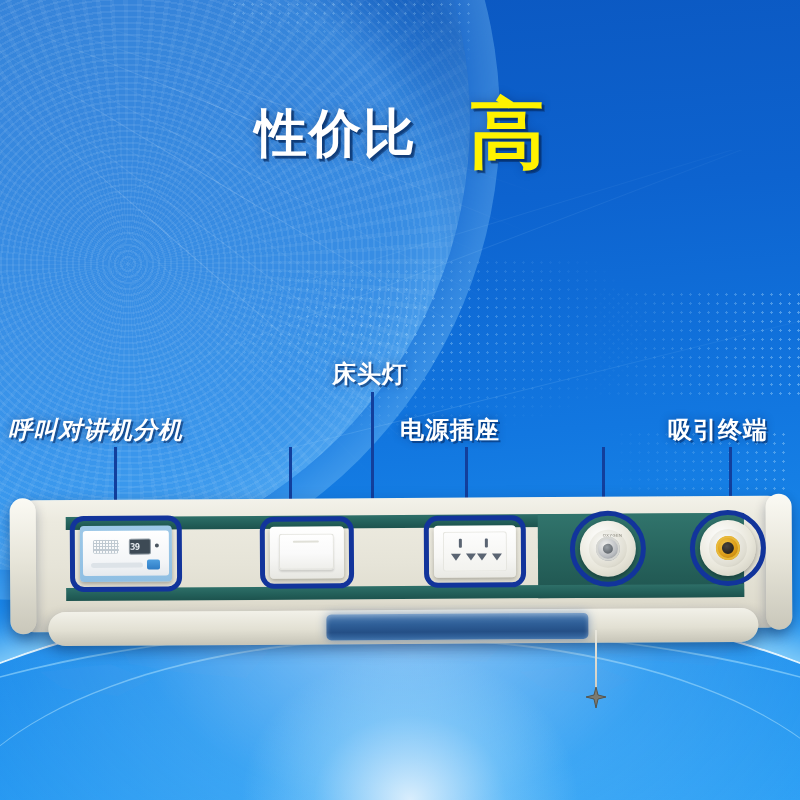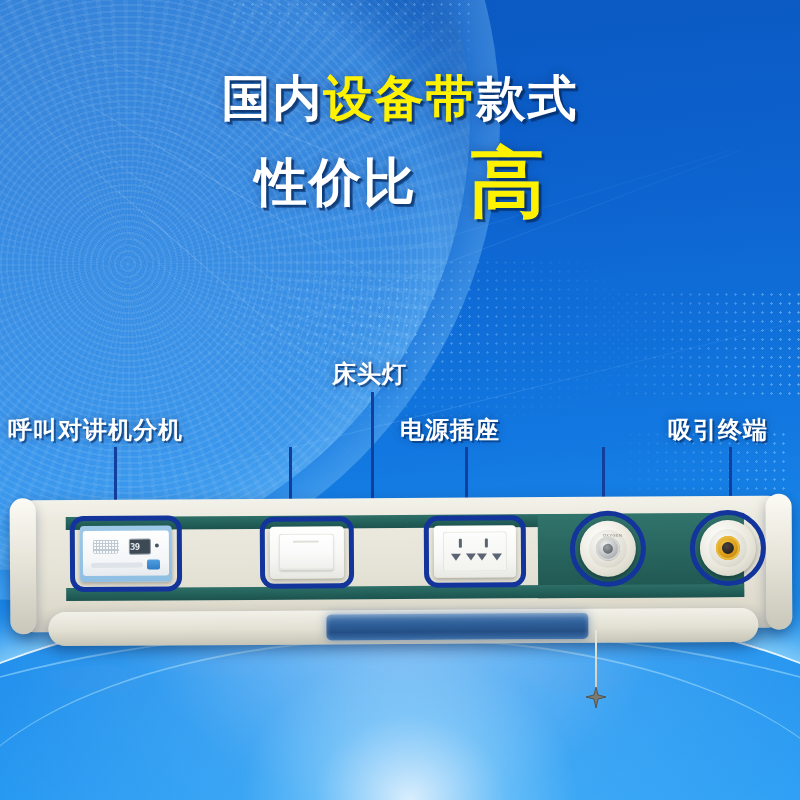--- a/index.html
+++ b/index.html
@@ -253,27 +253,26 @@
       </g>
     </svg>
 
     <div class="arc2"></div>
     <div class="arc3"></div>
     <div class="arc"></div>
     <div class="bottomglow"></div>
   </div>
 
   <div class="headline">
-    <div class="hl-line hl1"><span class="w">国内</span><span class="y">设备带</span><span class="w">款式</span></div>
     <div class="hl-line hl2"><span class="w">性价比</span><span class="y big">高</span></div>
   </div>
 
   <div class="labels">
 
-    <div class="lbl" style="left:8px;top:414px;">呼叫对讲机分机</div>
+    <div class="lbl" style="left:8px;top:414px;font-style:italic;">呼叫对讲机分机</div>
     <div class="leader" style="left:114px;top:447px;height:78px;"></div>
 
     <div class="leader" style="left:289px;top:447px;height:72px;"></div>
 
     <div class="lbl" style="left:332px;top:358px;">床头灯</div>
     <div class="leader" style="left:371px;top:392px;height:226px;"></div>
 
     <div class="lbl" style="left:400px;top:414px;">电源插座</div>
     <div class="leader" style="left:465px;top:447px;height:74px;"></div>
 

